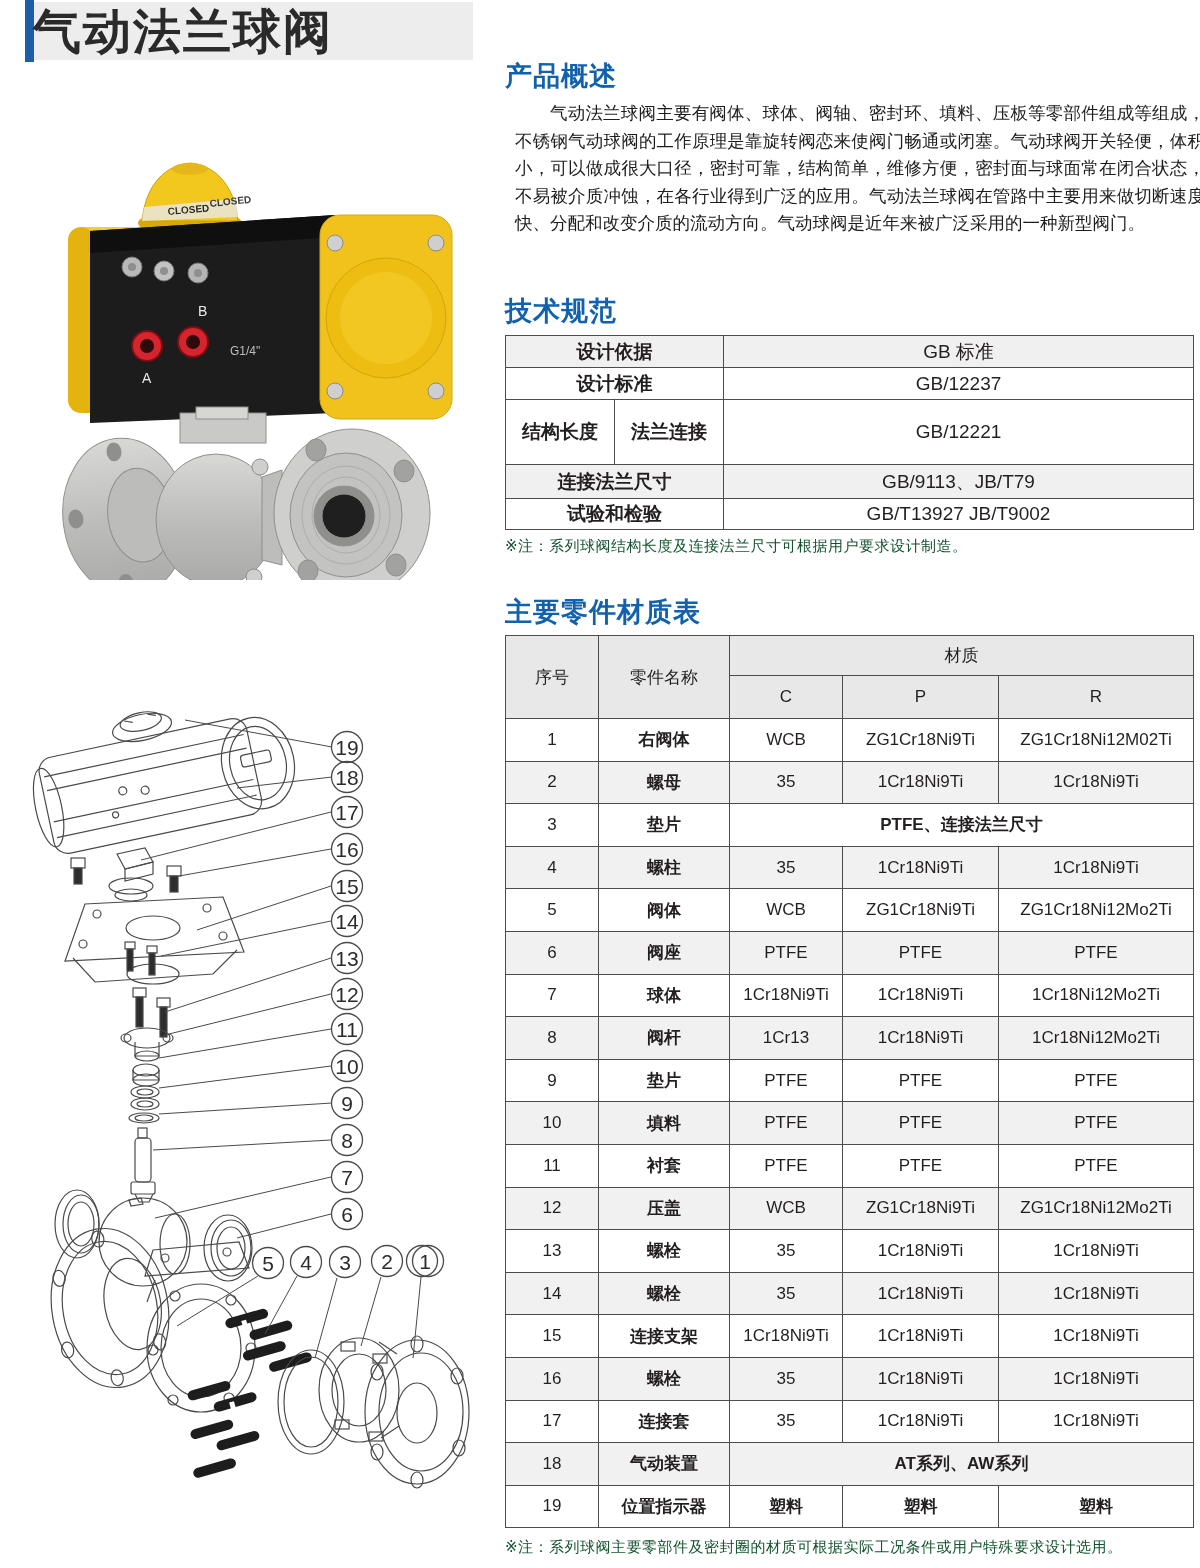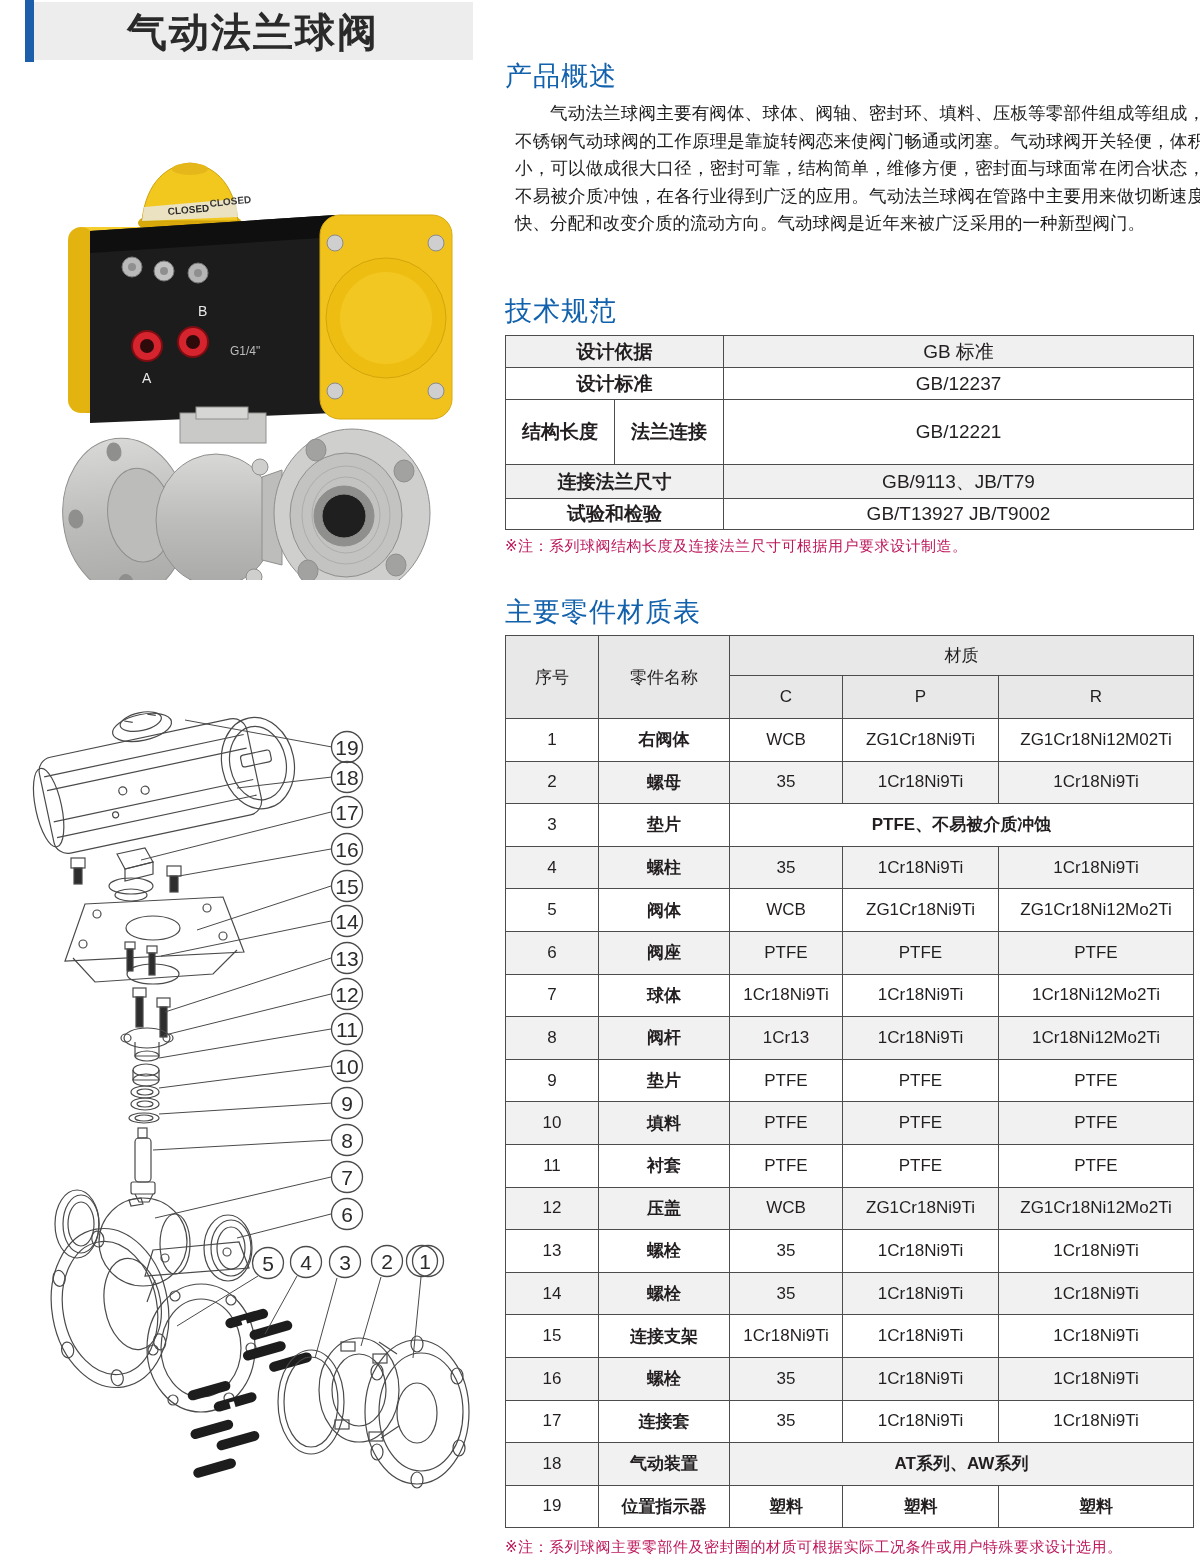--- a/index.html
+++ b/index.html
@@ -3,42 +3,42 @@
 <meta charset="utf-8">
 <style>
   * { margin:0; padding:0; box-sizing:border-box; }
   html,body { width:1200px; height:1568px; background:#ffffff;
     font-family:"Liberation Sans","DejaVu Sans",sans-serif; color:#231f20; }
   .abs { position:absolute; }
 
   
   .title-bar { left:25px; top:2px; width:448px; height:58px; background:#ededee; }
   .title-accent { left:25px; top:0; width:9px; height:62px; background:#1c5ea9; }
-  .title-text { left:33px; top:6px; width:440px; height:52px; text-align:center;
-    font-size:40px; font-weight:700; color:#2b2a2a; letter-spacing:2px; line-height:52px; }
+  .title-text { left:33px; top:6px; width:440px; height:52px; 
+    font-size:48px; font-weight:700; color:#2b2a2a; letter-spacing:2px; line-height:52px; }
 
   
-  .sec-h { font-size:27px; font-weight:400; color:#1261ac; letter-spacing:1px; }
+  .sec-h { font-size:27px; font-weight:700; color:#1261ac; letter-spacing:1px; }
 
   .para { left:515px; top:100px; width:690px; font-size:17.5px; line-height:27.6px;
     text-align:justify; text-indent:2em; color:#1e1c1d; }
 
   table { border-collapse:collapse; table-layout:fixed; }
   td { border:1px solid #4c4c4e; text-align:center; vertical-align:middle;
        overflow:hidden; padding:0 2px; }
   .cn-b { font-weight:700; }
   .alt td { background:#f1f1f2; }
 
   
   .spec-table { left:505px; top:335px; width:688px; font-size:19px; }
   .spec-table td.lbl { font-weight:700; }
   .spec-table tr.gray td { background:#f0f0f1; }
   .r1{height:32px;} .r2{height:32px;} .r3{height:65px;} .r4{height:34px;} .r5{height:31px;}
 
-  .note { font-size:15px; color:#be185d; letter-spacing:0.5px; }
+  .note { font-size:15px; color:#14532d; letter-spacing:0.5px; }
 
   
   .mat-table { left:505px; top:635px; width:688px; font-size:17px; }
   .mat-table td.hd { background:#e8e8e9; font-weight:400; }
   .hrow1 { height:40px; } .hrow2 { height:43px; } .mat-table tr.dr { height:42.6px; }
 
   svg text { font-family:"Liberation Sans","DejaVu Sans",sans-serif; }
 </style>
 </head>
 <body>
@@ -204,21 +204,21 @@
       <tr class="dr alt">
         <td>2</td>
         <td class="cn-b">螺母</td>
         <td>35</td>
         <td>1Cr18Ni9Ti</td>
         <td>1Cr18Ni9Ti</td>
       </tr>
       <tr class="dr">
         <td>3</td>
         <td class="cn-b">垫片</td>
-        <td colspan="3" class="cn-b">PTFE、不易被介质冲蚀</td>
+        <td colspan="3" class="cn-b">PTFE、连接法兰尺寸</td>
       </tr>
       <tr class="dr alt">
         <td>4</td>
         <td class="cn-b">螺柱</td>
         <td>35</td>
         <td>1Cr18Ni9Ti</td>
         <td>1Cr18Ni9Ti</td>
       </tr>
       <tr class="dr">
         <td>5</td>

